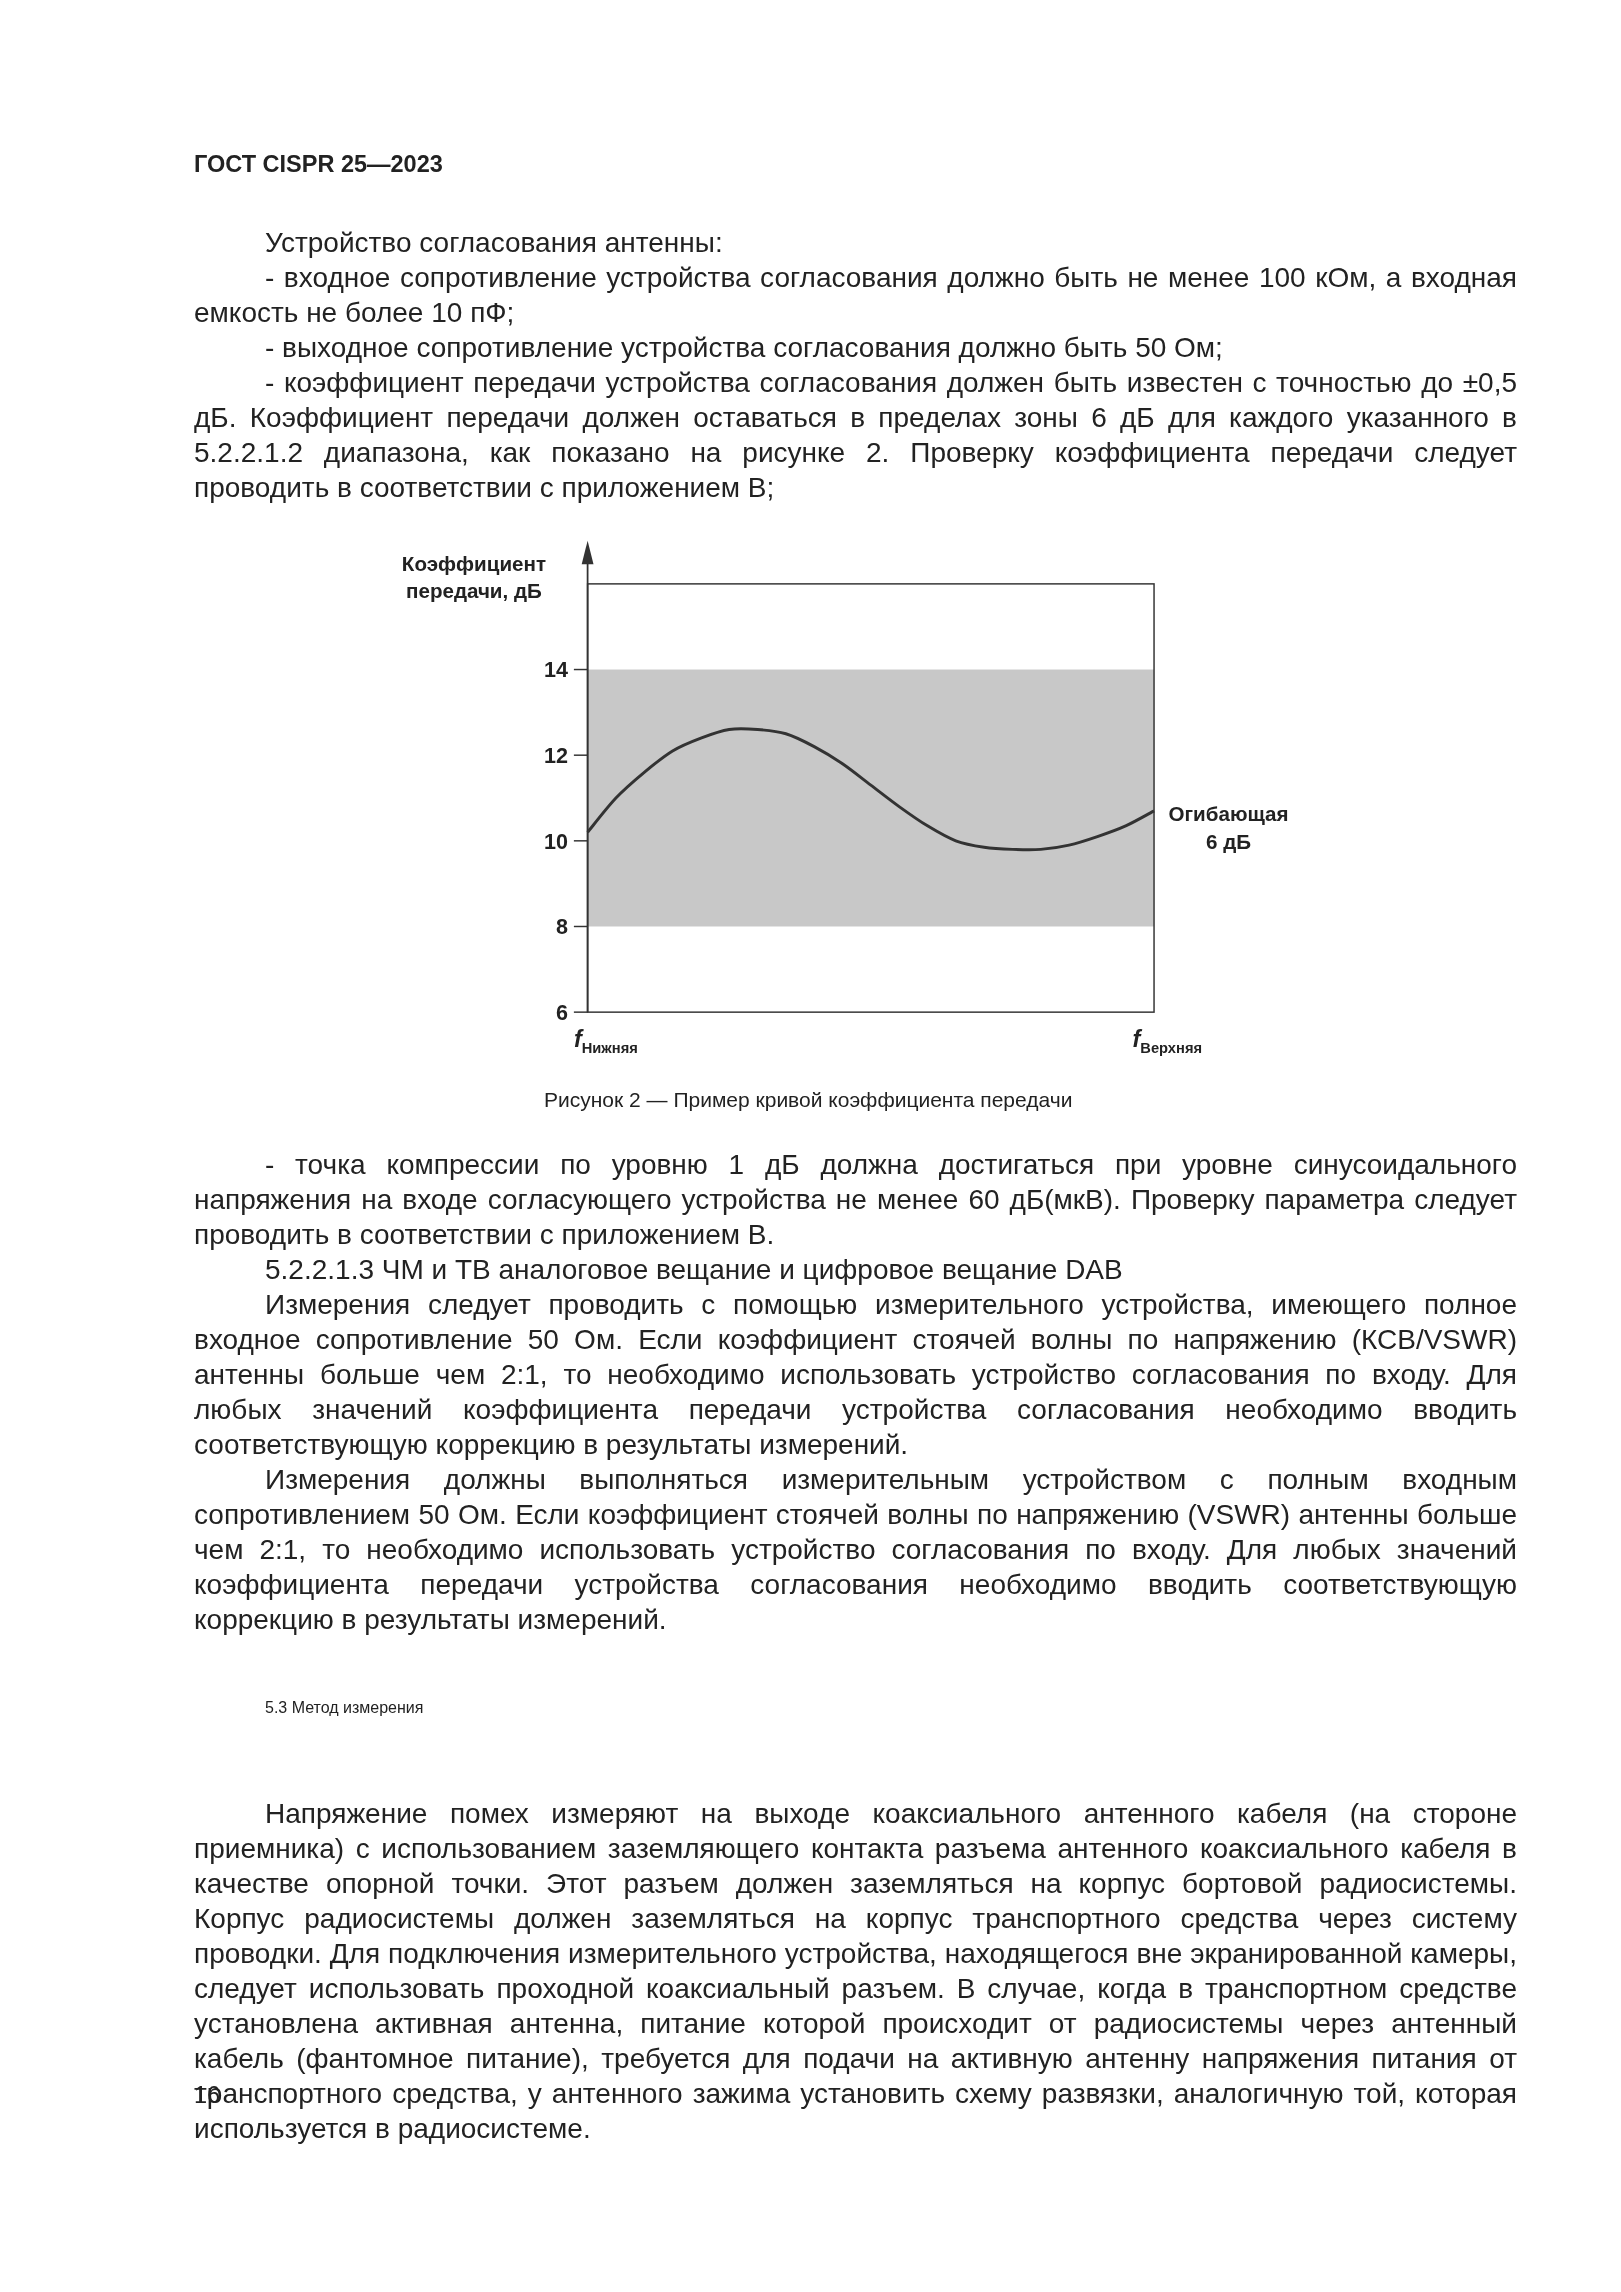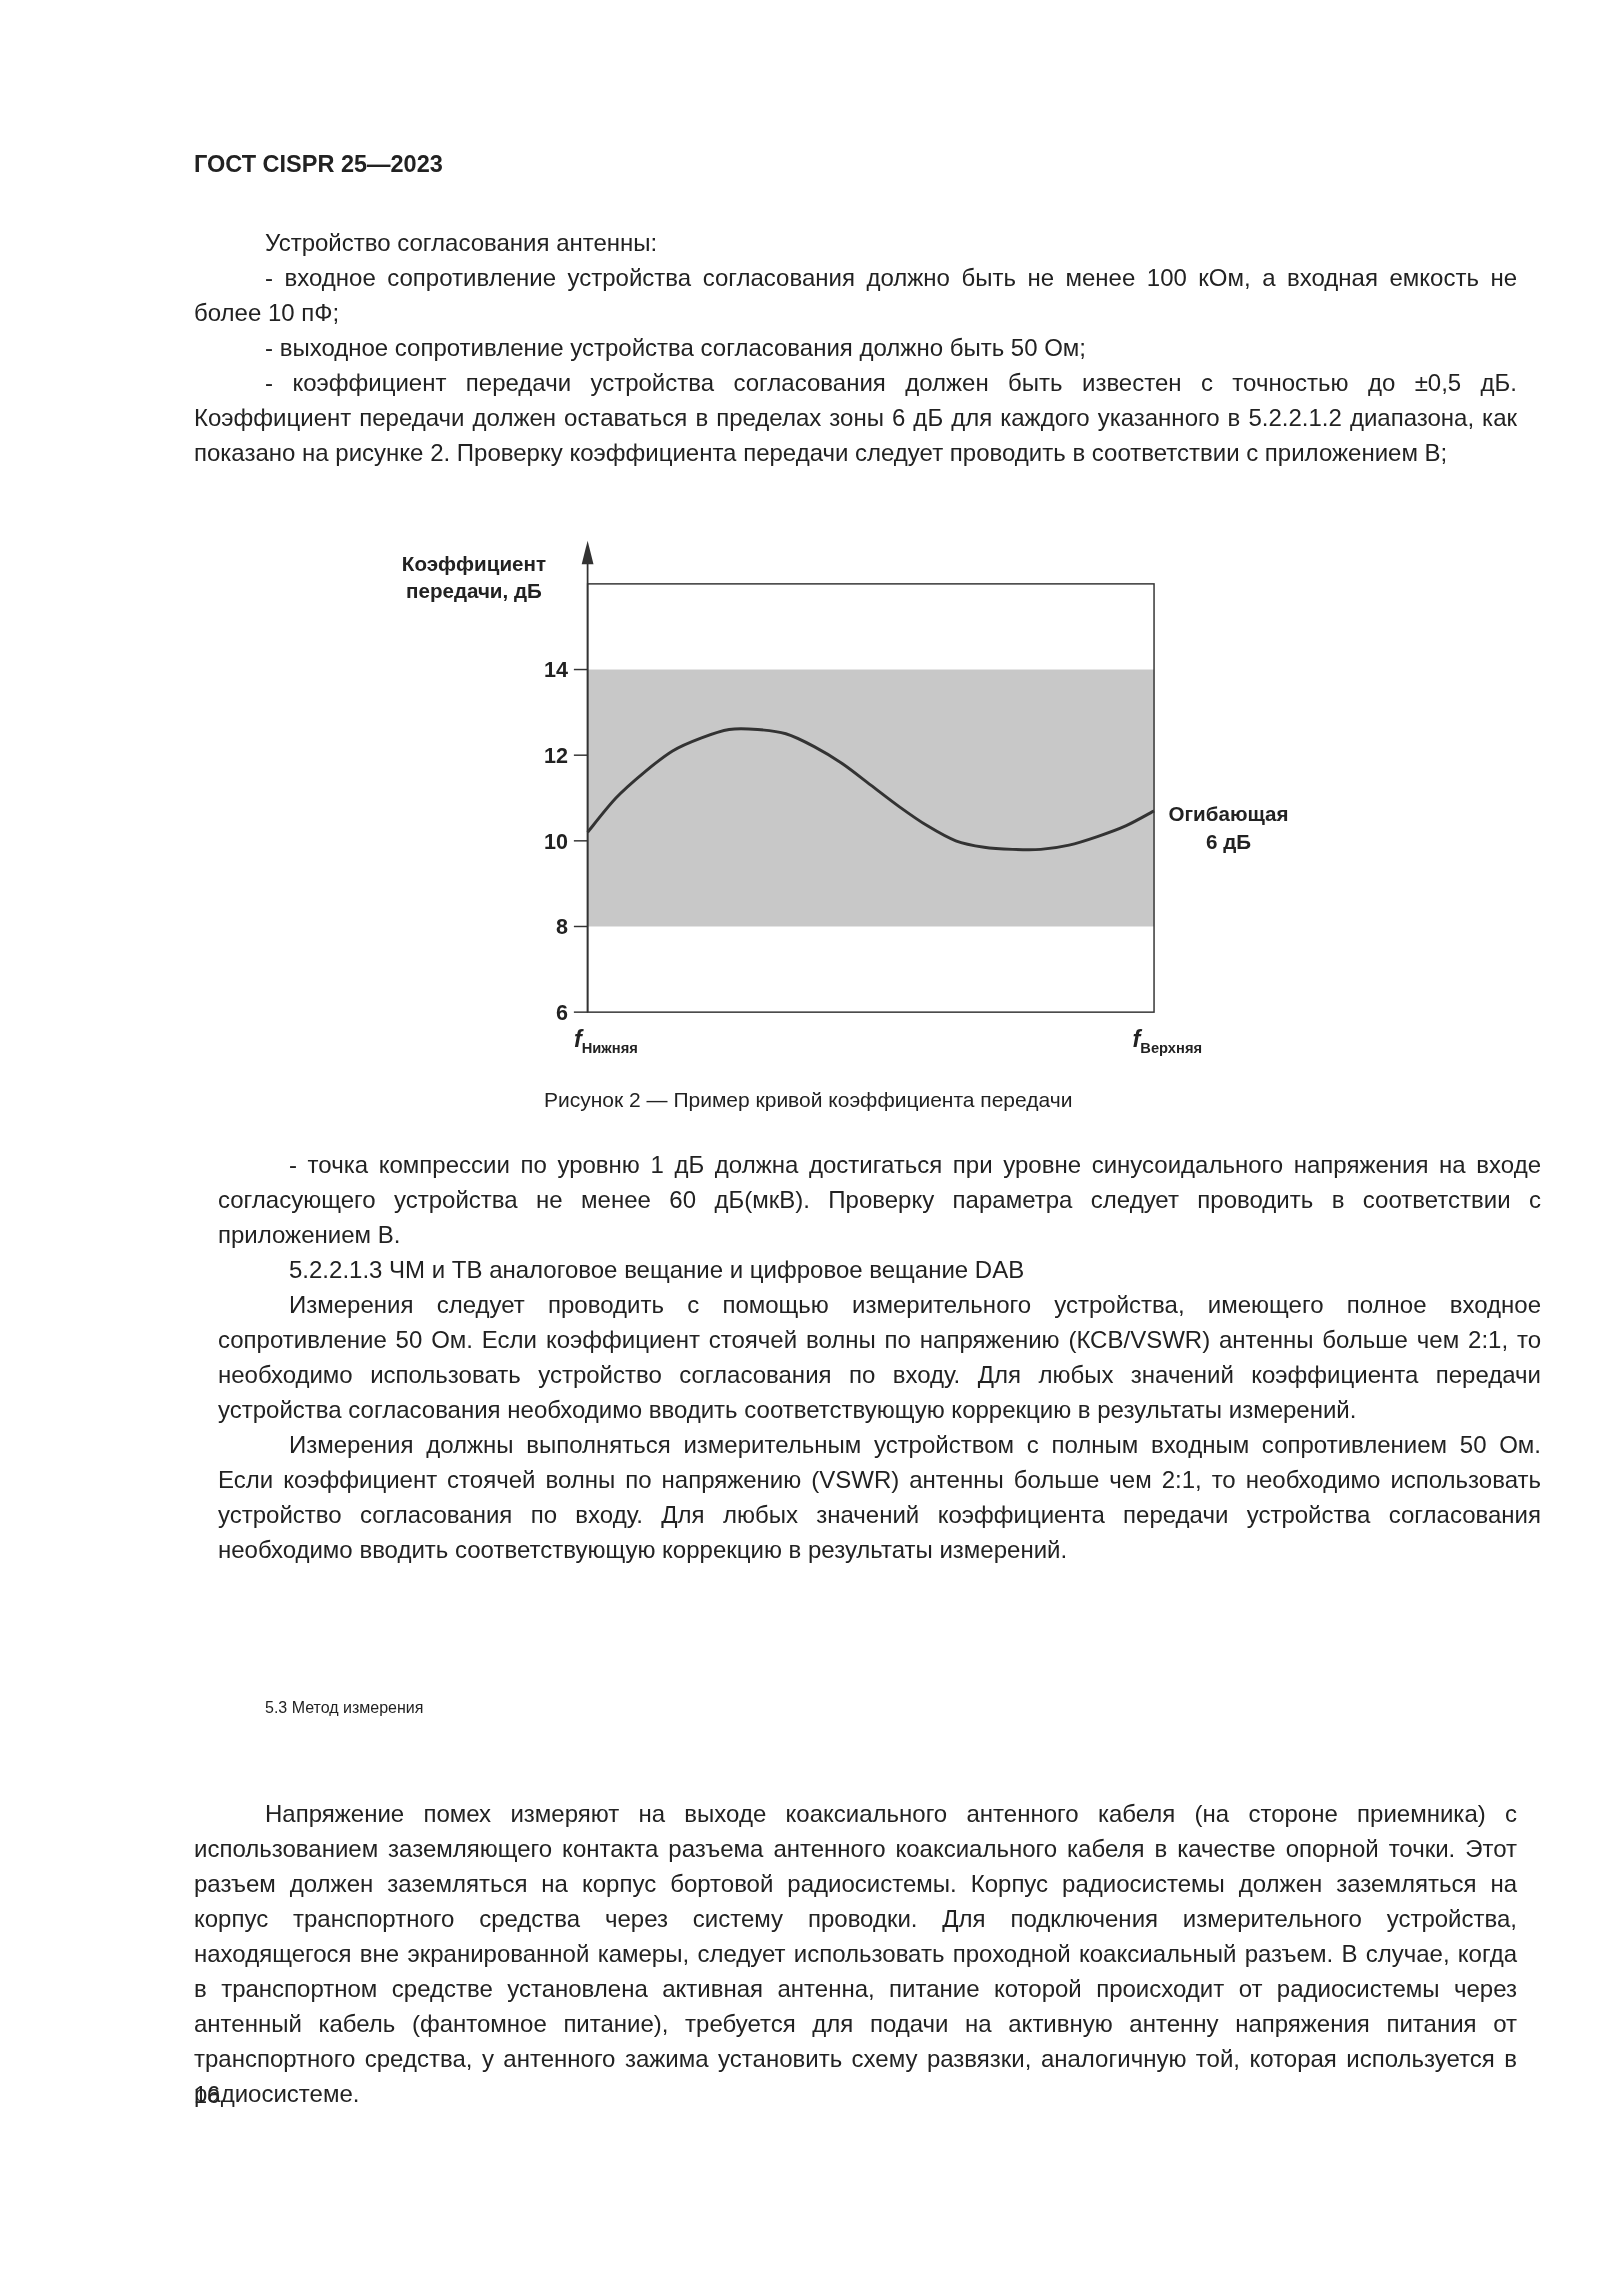--- a/index.html
+++ b/index.html
@@ -6,25 +6,25 @@
   body {
     width: 1621px; height: 2293px; position: relative; overflow: hidden;
     font-family: "Liberation Sans", sans-serif; color: #222222;
   }
   .page-header {
     position: absolute; left: 194px; top: 151px;
     font-weight: bold; font-size: 23.5px; letter-spacing: 0px; text-align: center;
   }
   .text-block {
     position: absolute; left: 194px; width: 1323px;
-    font-size: 24px; line-height: 35px; text-align: justify;
+    font-size: 28px; line-height: 35px; text-align: justify;
   }
   .text-block p { margin: 0; text-indent: 71px; }
   .block1 { top: 225px; }
-  .block2 { top: 1147px; margin-left: 24px; }
+  .block2 { top: 1147px; }
   .block3 { top: 1776px; margin-top: 20px; }
   .section-heading {
     position: absolute; left: 265px; top: 1699px;
     font-weight: normal; font-size: 16px;
   }
   .page-number {
     position: absolute; left: 194px; top: 2082px; font-size: 23.5px;
   }
   .figure {
     position: absolute; left: 372px; top: 529px; width: 882px; height: 588px;

